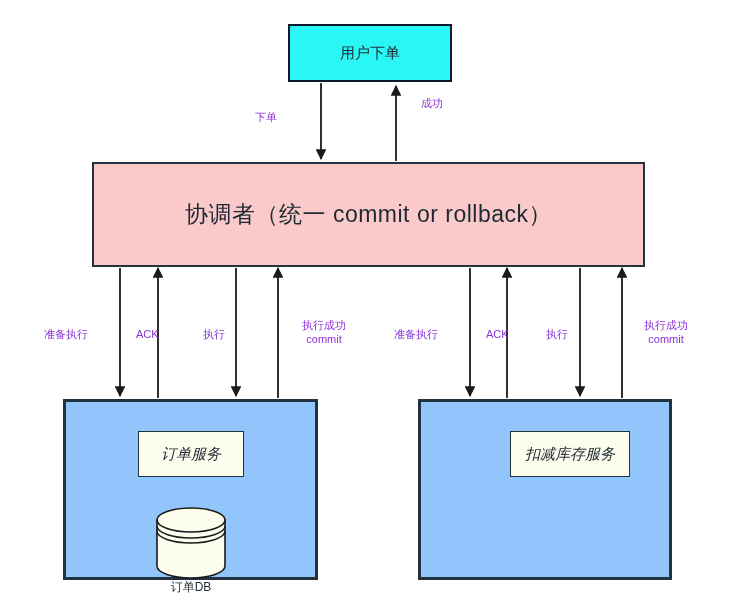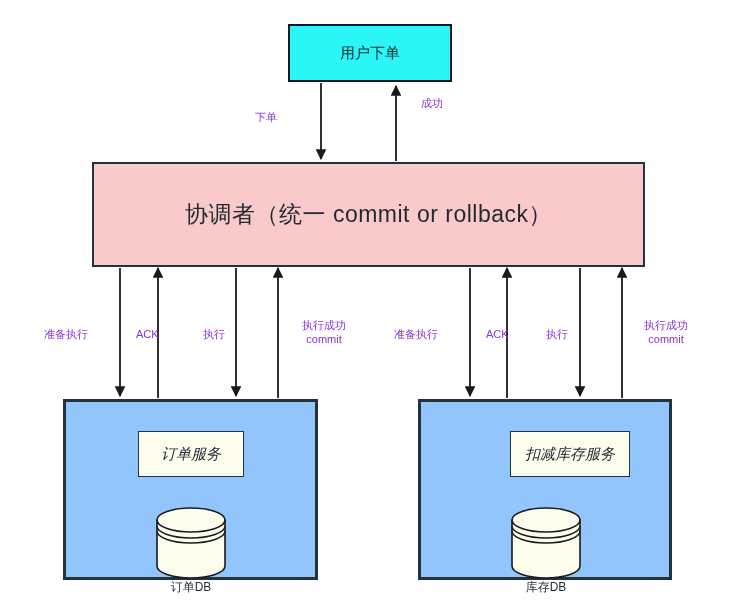--- a/index.html
+++ b/index.html
@@ -174,23 +174,14 @@
       <path d="M3,13 L3,59 A34,12 0 0 0 71,59 L71,13 Z" fill="#FDFDEE" stroke="#1a1a1a" stroke-width="1.6"></path>
       <ellipse cx="37" cy="13" rx="34" ry="12" fill="#FDFDEE" stroke="#1a1a1a" stroke-width="1.6"></ellipse>
       <path d="M3,19 A34,12 0 0 0 71,19" fill="none" stroke="#1a1a1a" stroke-width="1.4"></path>
       <path d="M3,24 A34,12 0 0 0 71,24" fill="none" stroke="#1a1a1a" stroke-width="1.4"></path>
     </svg>
     <div class="db-label">订单DB</div>
   </div>
 
   <div class="panel" id="panel-stock"></div>
   <div class="service-box" id="svc-stock">扣减库存服务</div>
-  <div class="db" id="db-stock">
-    <svg width="74" height="72" viewBox="0 0 74 72" xmlns="http://www.w3.org/2000/svg">
-      <path d="M3,13 L3,59 A34,12 0 0 0 71,59 L71,13 Z" fill="#FDFDEE" stroke="#1a1a1a" stroke-width="1.6"></path>
-      <ellipse cx="37" cy="13" rx="34" ry="12" fill="#FDFDEE" stroke="#1a1a1a" stroke-width="1.6"></ellipse>
-      <path d="M3,19 A34,12 0 0 0 71,19" fill="none" stroke="#1a1a1a" stroke-width="1.4"></path>
-      <path d="M3,24 A34,12 0 0 0 71,24" fill="none" stroke="#1a1a1a" stroke-width="1.4"></path>
-    </svg>
-    <div class="db-label">库存DB</div>
-  </div>
 
 </div>
 
 </body></html>

